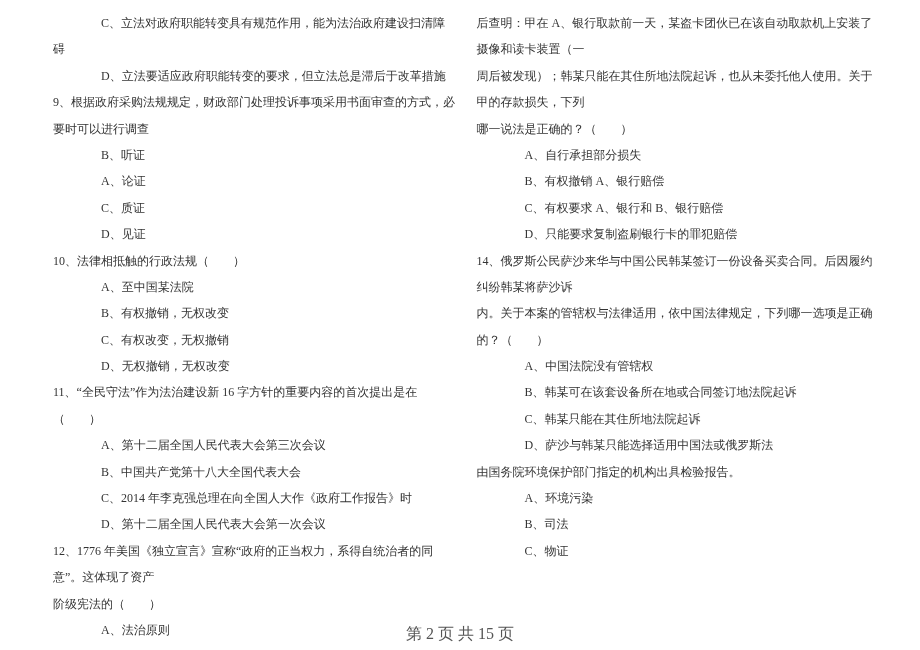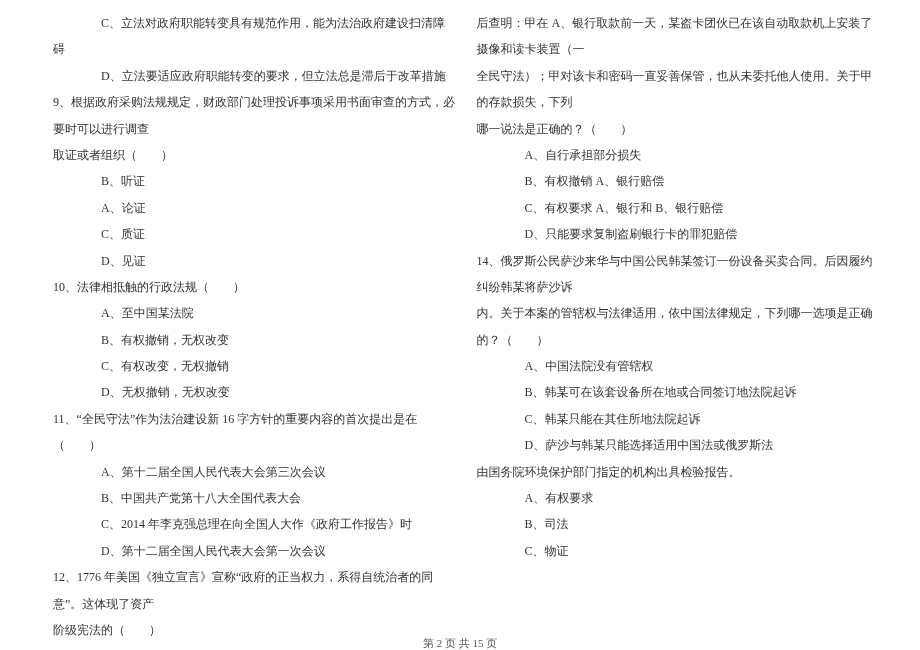--- a/index.html
+++ b/index.html
@@ -26,34 +26,33 @@
     box-sizing: border-box;
     line-height: 2.2;
   }
   .col p {
     margin: 0;
     white-space: pre-wrap;
   }
   .indent2 { text-indent: 4em; }
   .footer {
     text-align: center;
-    font-size: 11px;
+    font-size: 16px;
     color: #555;
-    margin-top: 16px;
+    margin-top: 4px;
   }
 </style>
 </head>
 <body>
 
 <div class="page">
   <div class="col">
     <p class="indent2">C、立法对政府职能转变具有规范作用，能为法治政府建设扫清障碍</p>
     <p class="indent2">D、立法要适应政府职能转变的要求，但立法总是滞后于改革措施</p>
     <p>9、根据政府采购法规规定，财政部门处理投诉事项采用书面审查的方式，必要时可以进行调查</p>
-    <p>取证或者组织（　　）</p>
     <p class="indent2">B、听证</p>
     <p class="indent2">A、论证</p>
     <p class="indent2">C、质证</p>
     <p class="indent2">D、见证</p>
     <p>10、法律相抵触的行政法规（　　）</p>
     <p class="indent2">A、至中国某法院</p>
     <p class="indent2">B、有权撤销，无权改变</p>
     <p class="indent2">C、有权改变，无权撤销</p>
     <p class="indent2">D、无权撤销，无权改变</p>
     <p>11、“全民守法”作为法治建设新 16 字方针的重要内容的首次提出是在（　　）</p>
@@ -62,32 +61,32 @@
     <p class="indent2">C、2014 年李克强总理在向全国人大作《政府工作报告》时</p>
     <p class="indent2">D、第十二届全国人民代表大会第一次会议</p>
     <p>12、1776 年美国《独立宣言》宣称“政府的正当权力，系得自统治者的同意”。这体现了资产</p>
     <p>阶级宪法的（　　）</p>
     <p class="indent2">A、法治原则</p>
     <p class="indent2">B、人权原则</p>
 
   </div>
   <div class="col">
     <p>后查明：甲在 A、银行取款前一天，某盗卡团伙已在该自动取款机上安装了摄像和读卡装置（一</p>
-    <p>全民守法）；甲对该卡和密码一直妥善保管，也从未委托他人使用。关于甲的存款损失，下列</p>
+    <p>周后被发现）；韩某只能在其住所地法院起诉，也从未委托他人使用。关于甲的存款损失，下列</p>
     <p>哪一说法是正确的？（　　）</p>
     <p class="indent2">A、自行承担部分损失</p>
     <p class="indent2">B、有权撤销 A、银行赔偿</p>
     <p class="indent2">C、有权要求 A、银行和 B、银行赔偿</p>
     <p class="indent2">D、只能要求复制盗刷银行卡的罪犯赔偿</p>
     <p>14、俄罗斯公民萨沙来华与中国公民韩某签订一份设备买卖合同。后因履约纠纷韩某将萨沙诉</p>
     <p>内。关于本案的管辖权与法律适用，依中国法律规定，下列哪一选项是正确的？（　　）</p>
     <p class="indent2">A、中国法院没有管辖权</p>
     <p class="indent2">B、韩某可在该套设备所在地或合同签订地法院起诉</p>
     <p class="indent2">C、韩某只能在其住所地法院起诉</p>
     <p class="indent2">D、萨沙与韩某只能选择适用中国法或俄罗斯法</p>
     <p>由国务院环境保护部门指定的机构出具检验报告。</p>
-    <p class="indent2">A、有权要求</p>
+    <p class="indent2">A、环境污染</p>
     <p class="indent2">B、司法</p>
     <p class="indent2">C、物证</p>
 
   </div>
 </div>
 <div class="footer">第 2 页 共 15 页</div>
 
 </body></html>

